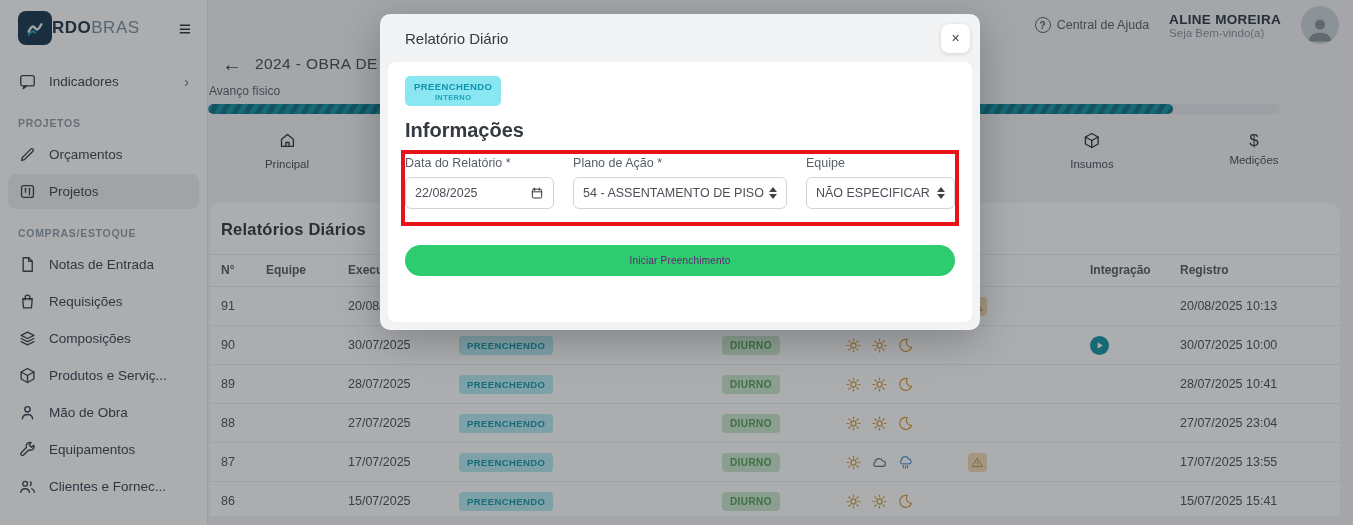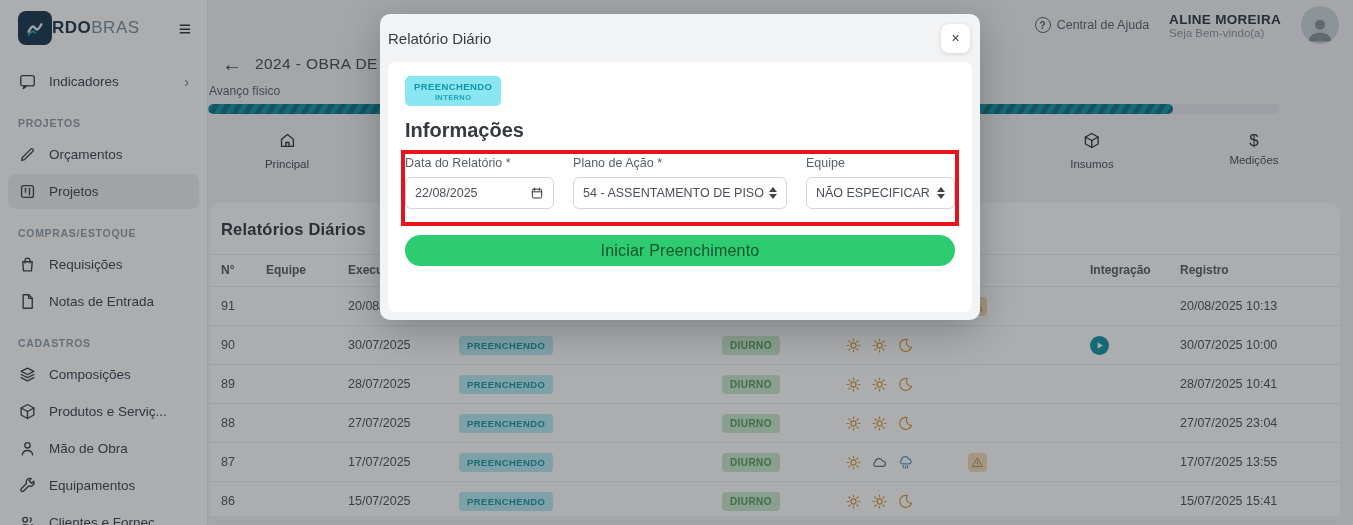--- a/index.html
+++ b/index.html
@@ -72,21 +72,21 @@
   .alert-chip svg { width:13px; height:13px; }
   .play-chip { display:inline-flex; width:19px; height:19px; border-radius:50%;
     background:var(--accent-teal); color:#ffffff; align-items:center; justify-content:center; cursor:pointer; }
   .play-chip svg { width:11px; height:11px; }
 
   
   .overlay { position:fixed; inset:0; background:rgba(23,28,33,.36); z-index:40; }
   .modal { position:fixed; left:380px; top:14px; width:600px; z-index:60;
     background:#f2f3f5; border-radius:10px; box-shadow:0 10px 40px rgba(0,0,0,.25); padding-bottom:8px; }
   .modal-header { display:flex; align-items:center; justify-content:space-between;
-    padding:10px 10px 10px 8px; height:48px; }
+    padding:10px 10px 10px 25px; height:48px; }
   .modal-title { font-size:15px; color:#343a40; }
   .modal-close { width:29px; height:29px; background:#ffffff; border:none; border-radius:8px;
     box-shadow:0 1px 4px rgba(0,0,0,.14); font-size:14px; color:#3c434a; cursor:pointer; line-height:1; }
   .modal-body { position:relative; margin:0 8px; background:#ffffff; border-radius:8px;
     padding:14px 17px 46px; }
   .fill-badge { display:inline-block; background:var(--badge-cyan-strong); color:#0c95ac;
     border-radius:5px; padding:5px 9px 4px; text-align:center; }
   .fill-badge .l1 { font-size:9.5px; font-weight:700; letter-spacing:.4px; }
   .fill-badge .l2 { font-size:7.5px; font-weight:700; letter-spacing:.4px; opacity:.85; margin-top:1px; }
   .info-title { font-size:20px; font-weight:600; color:#343a40; margin:13px 0 14px; }
@@ -95,22 +95,22 @@
   .control { height:32px; border:1px solid #ced4da; border-radius:6px; background:#fff;
     display:flex; align-items:center; padding:0 9px; font-size:12.5px; color:#495057; cursor:pointer; }
   .control .val { flex:1; white-space:nowrap; overflow:hidden; }
   .cal-ic { width:14px; height:14px; color:#333; flex:0 0 14px; }
   .spin { display:flex; flex-direction:column; gap:2px; margin-left:5px; }
   .spin i { width:0; height:0; border-left:4px solid transparent; border-right:4px solid transparent; }
   .spin .up { border-bottom:5px solid #444; }
   .spin .dn { border-top:5px solid #444; }
   .annotation-box { position:absolute; left:-4px; right:-4px; top:-6px; height:76px;
     border:4px solid var(--annotation-red); pointer-events:none; z-index:5; }
-  .submit-btn { display:block; width:100%; margin-top:26px; height:31px; border:none;
-    border-radius:16px; background:var(--button-green); color:#14532d; font-size:16px;
+  .submit-btn { display:block; width:100%; margin-top:36px; height:31px; border:none;
+    border-radius:16px; background:var(--button-green); color:#701a75; font-size:10px;
     font-family:inherit; cursor:pointer; letter-spacing:.2px; }
 </style>
 </head>
 <body>
 
 <div class="app">
 
   <aside class="sidebar">
     <div class="logo-row">
       <div class="logo-sq">
@@ -144,33 +144,32 @@
           <span class="ic"><svg width="100%" height="100%" viewBox="0 0 24 24" fill="none" stroke="currentColor" stroke-width="1.7" stroke-linecap="round" stroke-linejoin="round">
               <rect x="4.5" y="4.5" width="15" height="15" rx="2.5"></rect>
               <path d="M9.5 8 v5"></path>
               <path d="M14.5 8 v8"></path>
             </svg></span>
           <span>Projetos</span>
         </div>
         <div class="section-label">COMPRAS/ESTOQUE</div>
         <div class="side-item">
           <span class="ic"><svg width="100%" height="100%" viewBox="0 0 24 24" fill="none" stroke="currentColor" stroke-width="1.7" stroke-linecap="round" stroke-linejoin="round">
+              <path d="M6.5 3.5 h7 l4.5 4.5 v12.5 h-11.5 Z"></path>
+              <path d="M13.5 3.5 v4.5 h4.5"></path>
+            </svg></span>
+          <span>Notas de Entrada</span>
+        </div>
+        <div class="side-item">
+          <span class="ic"><svg width="100%" height="100%" viewBox="0 0 24 24" fill="none" stroke="currentColor" stroke-width="1.7" stroke-linecap="round" stroke-linejoin="round">
               <path d="M6 8.5 h12 l-1 11.5 H7 Z"></path>
               <path d="M9 10 V7 a3 3 0 0 1 6 0 v3"></path>
             </svg></span>
           <span>Requisições</span>
         </div>
-        <div class="side-item">
-          <span class="ic"><svg width="100%" height="100%" viewBox="0 0 24 24" fill="none" stroke="currentColor" stroke-width="1.7" stroke-linecap="round" stroke-linejoin="round">
-              <path d="M6.5 3.5 h7 l4.5 4.5 v12.5 h-11.5 Z"></path>
-              <path d="M13.5 3.5 v4.5 h4.5"></path>
-            </svg></span>
-          <span>Notas de Entrada</span>
-        </div>
-        <div class="section-label">CADASTROS</div>
         <div class="side-item">
           <span class="ic"><svg width="100%" height="100%" viewBox="0 0 24 24" fill="none" stroke="currentColor" stroke-width="1.7" stroke-linecap="round" stroke-linejoin="round">
               <path d="M12 4 L20 8 L12 12 L4 8 Z"></path>
               <path d="M4 12 L12 16 L20 12"></path>
               <path d="M4 16 L12 20 L20 16"></path>
             </svg></span>
           <span>Composições</span>
         </div>
         <div class="side-item">
           <span class="ic"><svg width="100%" height="100%" viewBox="0 0 24 24" fill="none" stroke="currentColor" stroke-width="1.7" stroke-linecap="round" stroke-linejoin="round">

